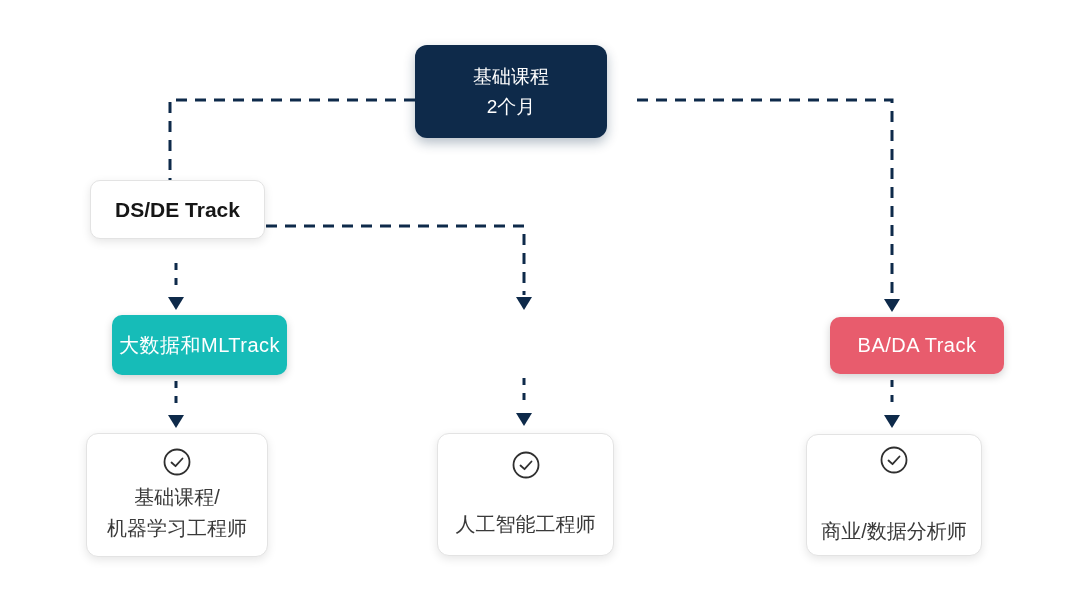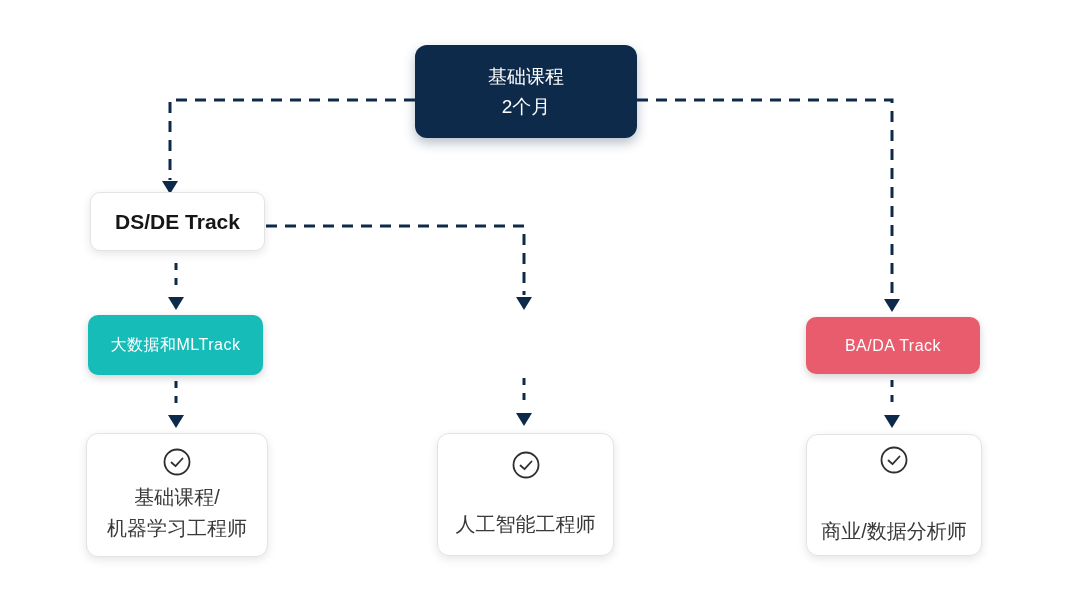--- a/index.html
+++ b/index.html
@@ -10,31 +10,31 @@
   svg.connector-layer { position:absolute; left:0; top:0; width:1080px; height:609px; }
   .conn { fill:none; stroke:var(--connector,#0E2A4A); stroke-width:3; stroke-dasharray:11 8; }
   .conn-short { stroke-dasharray:7 8; }
   .ah { fill:var(--connector,#0E2A4A); stroke:none; }
 
   .node {
     position:absolute; display:flex; align-items:center; justify-content:center;
     text-align:center; box-sizing:border-box;
   }
   .foundation {
-    left:415px; top:45px; width:222px; height:93px;
+    left:415px; top:45px; width:192px; height:93px;
     background:var(--navy,#0E2A4A); border-radius:12px; color:#ffffff;
     font-size:19px; line-height:30px; flex-direction:column;
     box-shadow:0 5px 12px rgba(14,42,74,0.30);
   }
   .white-node {
     background:#ffffff; border:1px solid var(--card_border,#E3E3E3);
     box-shadow:0 3px 10px rgba(0,0,0,0.10); border-radius:10px;
   }
-  .dsde { left:90px; top:192px; width:175px; height:59px; font-size:21px; font-weight:bold; color:#161616; }
-  .track { border-radius:10px; color:#ffffff; font-size:16px; box-shadow:0 3px 8px rgba(0,0,0,0.18); letter-spacing:0.5px; }
+  .dsde { left:90px; top:180px; width:175px; height:59px; font-size:21px; font-weight:bold; color:#161616; }
+  .track { border-radius:10px; color:#ffffff; font-size:20px; box-shadow:0 3px 8px rgba(0,0,0,0.18); letter-spacing:0.5px;margin-left:24px; }
   .bigdata { left:88px;  top:315px; width:175px; height:60px; background:var(--teal,#16BCB8); }
   .aidl    { left:435px; top:315px; width:177px; height:57px; background:var(--yellow,#F5B800); }
   .bada    { left:806px; top:317px; width:174px; height:57px; background:var(--red,#E85C6D); }
 
   .card {
     flex-direction:column; border-radius:12px;
     color:var(--card_text,#3A3A3A); font-size:20px; line-height:31px;
   }
   .card .check-icon { margin-bottom:4px; display:block; height:32px; }
   .card1 { left:86px;  top:433px; width:182px; height:124px; }

